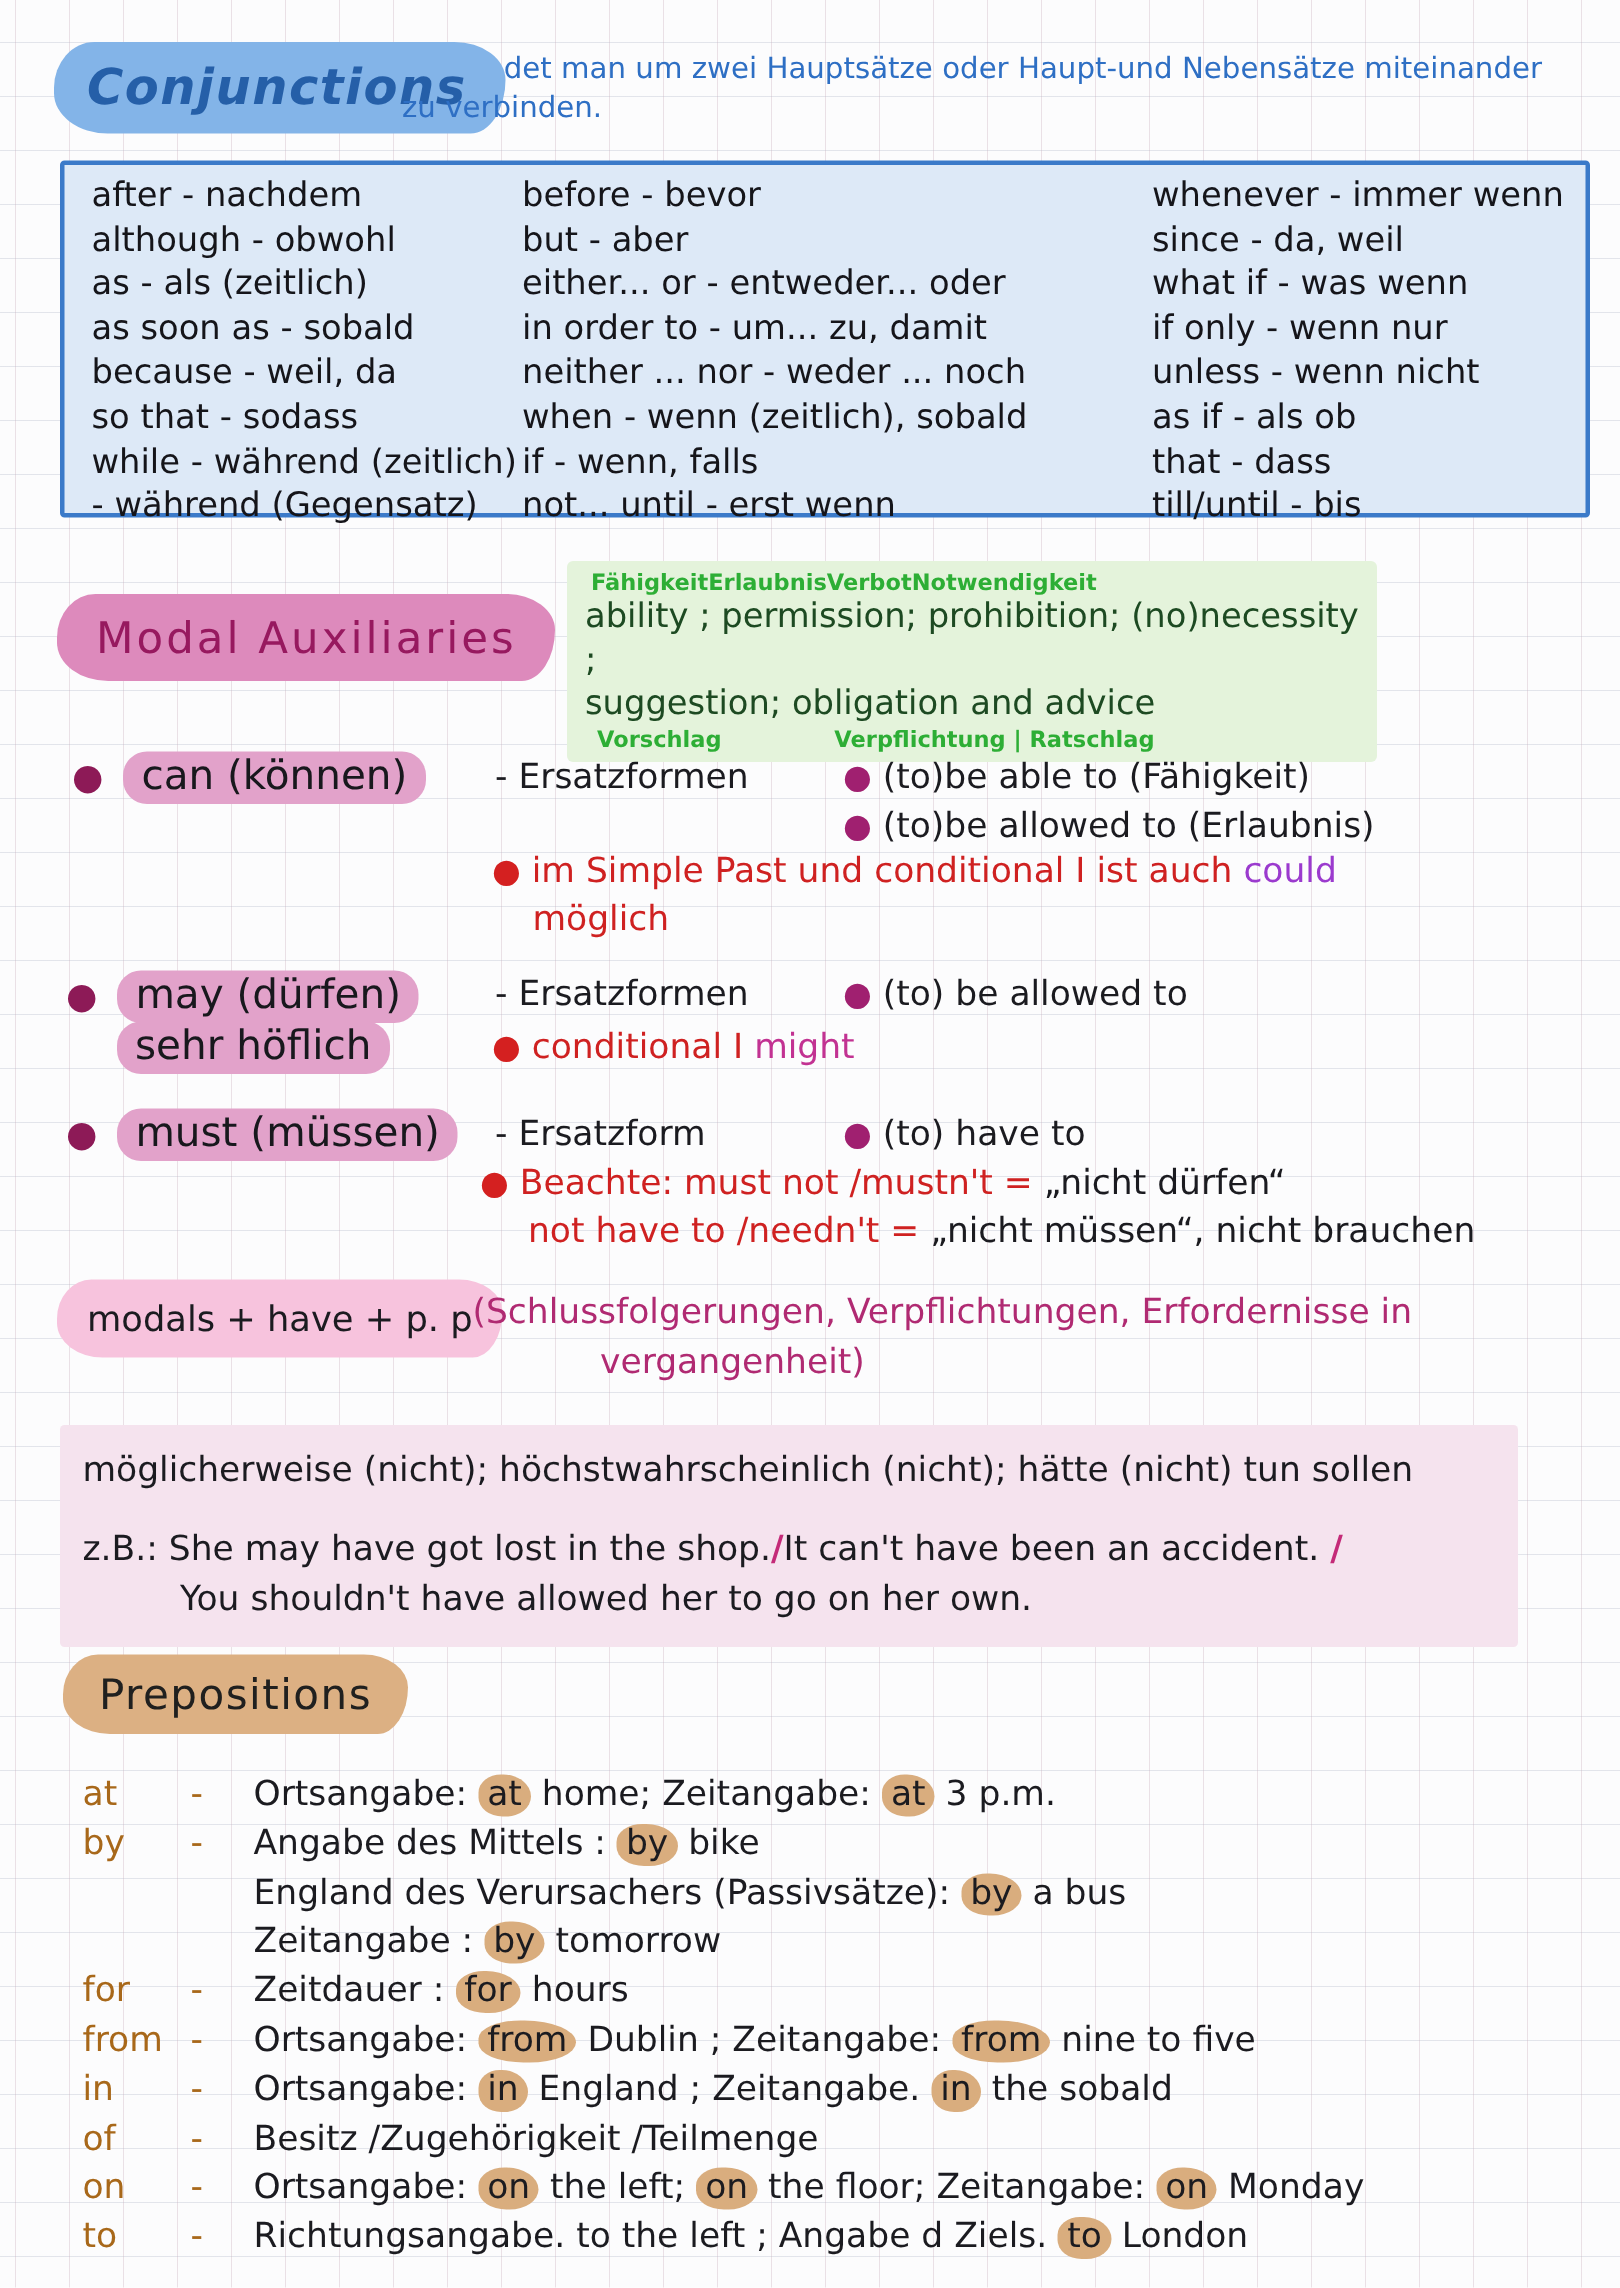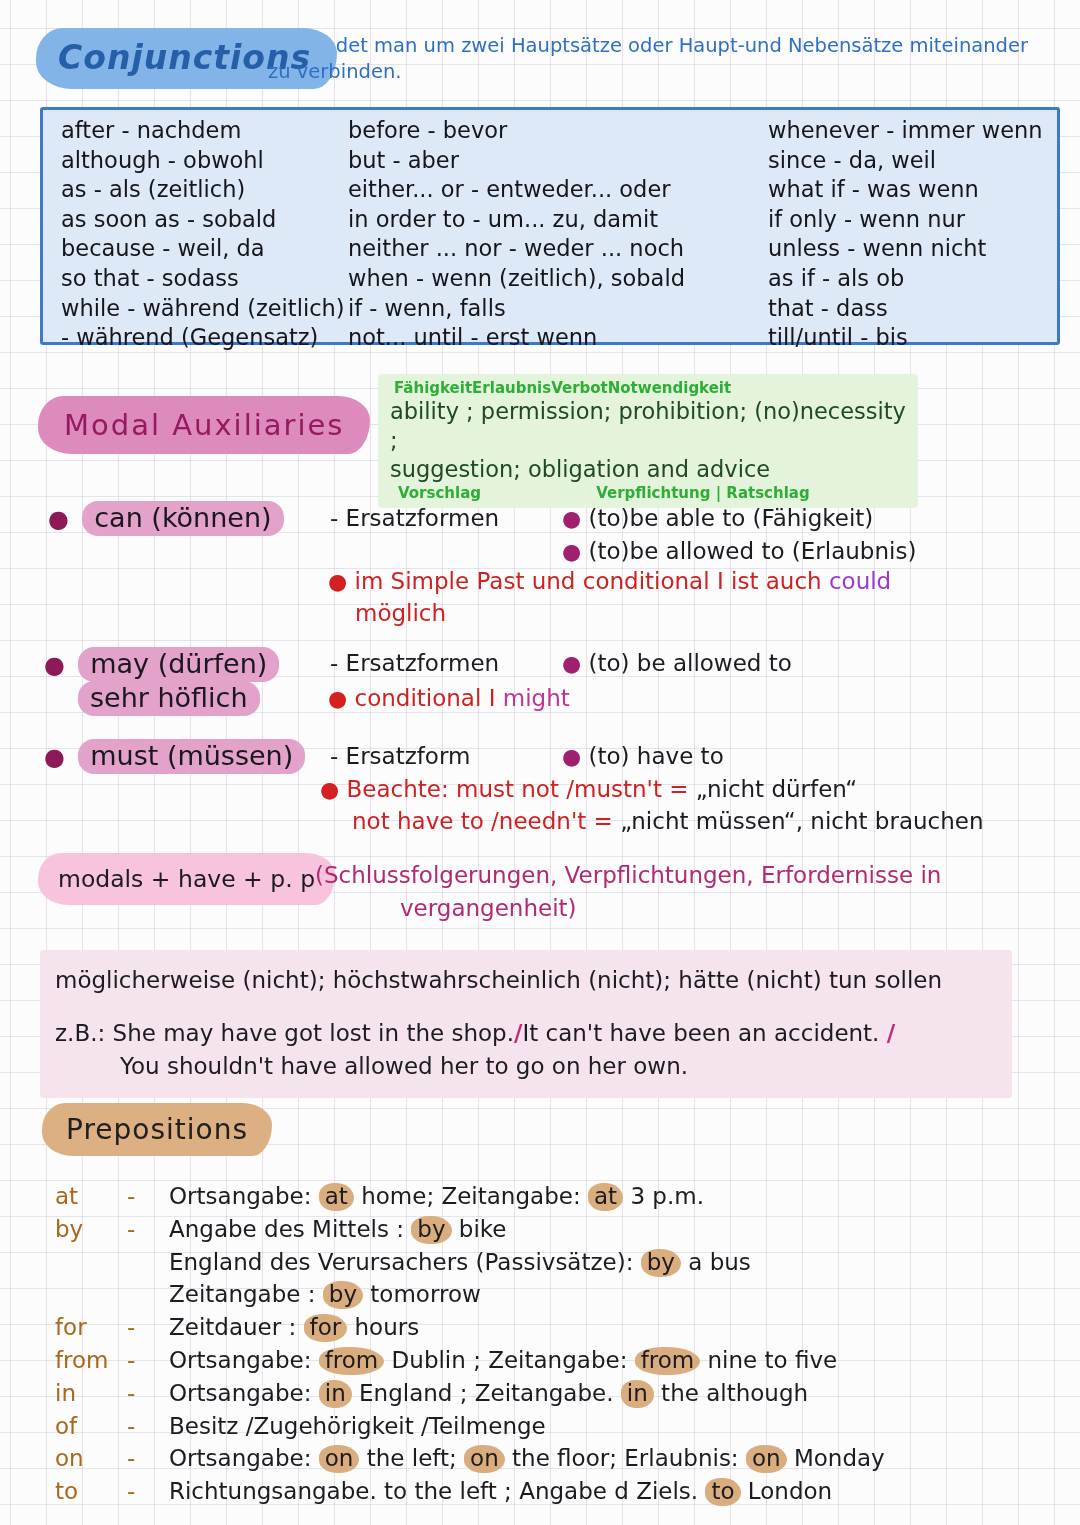--- a/index.html
+++ b/index.html
@@ -97,21 +97,21 @@
     <div class="gb-small">
       <span>Fähigkeit</span>
       <span>Erlaubnis</span>
       <span>Verbot</span>
       <span>Notwendigkeit</span>
     </div>
     <div class="gb-main">ability ; permission; prohibition; (no)necessity ;</div>
     <div class="gb-main">suggestion; obligation and advice</div>
     <div class="gb-bottom">
       <span style="margin-left:8px;">Vorschlag</span>
-      <span style="margin-left:110px;">Verpflichtung | Ratschlag</span>
+      <span style="margin-left:70px;">Verpflichtung | Ratschlag</span>
     </div>
   </div>
 
   <div class="abs blob blob-pink" style="left:38px;top:396px;">
     <span class="t">Modal Auxiliaries</span>
   </div>
 
   <div class="abs line" style="left:48px;top:502px;">
     <span class="dot">●</span>
     <span class="pill" style="margin-left:6px;">can (können)</span>
@@ -208,31 +208,31 @@
       <span><span>Zeitdauer : </span><span class="hl">for</span><span> hours</span></span>
     </div>
     <div class="prep-row">
       <span class="prep-w">from</span>
       <span class="prep-d">-</span>
       <span><span>Ortsangabe: </span><span class="hl">from</span><span> Dublin  ; Zeitangabe: </span><span class="hl">from</span><span> nine to five</span></span>
     </div>
     <div class="prep-row">
       <span class="prep-w">in</span>
       <span class="prep-d">-</span>
-      <span><span>Ortsangabe: </span><span class="hl">in</span><span> England  ; Zeitangabe. </span><span class="hl">in</span><span> the although</span></span>
+      <span><span>Ortsangabe: </span><span class="hl">in</span><span> England  ; Zeitangabe. </span><span class="hl">in</span><span> the sobald</span></span>
     </div>
     <div class="prep-row">
       <span class="prep-w">of</span>
       <span class="prep-d">-</span>
       <span><span>Besitz /Zugehörigkeit /Teilmenge</span></span>
     </div>
     <div class="prep-row">
       <span class="prep-w">on</span>
       <span class="prep-d">-</span>
-      <span><span>Ortsangabe: </span><span class="hl">on</span><span> the left; </span><span class="hl">on</span><span> the floor; Erlaubnis: </span><span class="hl">on</span><span> Monday</span></span>
+      <span><span>Ortsangabe: </span><span class="hl">on</span><span> the left; </span><span class="hl">on</span><span> the floor; Zeitangabe: </span><span class="hl">on</span><span> Monday</span></span>
     </div>
     <div class="prep-row">
       <span class="prep-w">to</span>
       <span class="prep-d">-</span>
       <span><span>Richtungsangabe. to the left ; Angabe d Ziels. </span><span class="hl">to</span><span> London</span></span>
     </div>
   </div>
 
 </div>
 

